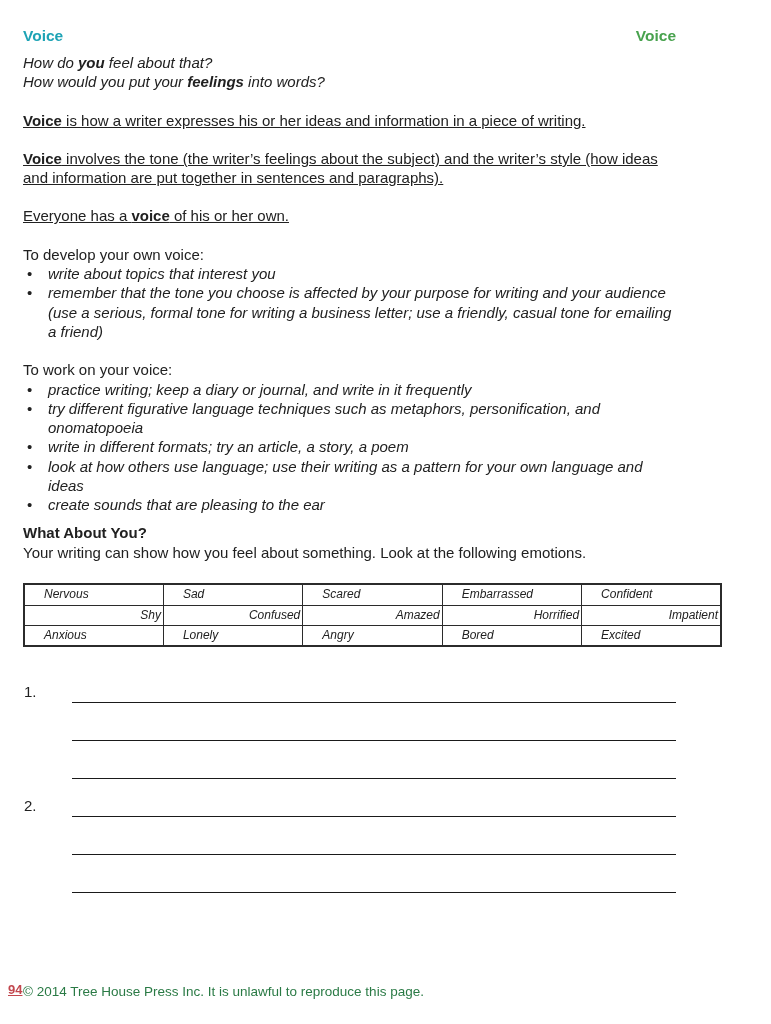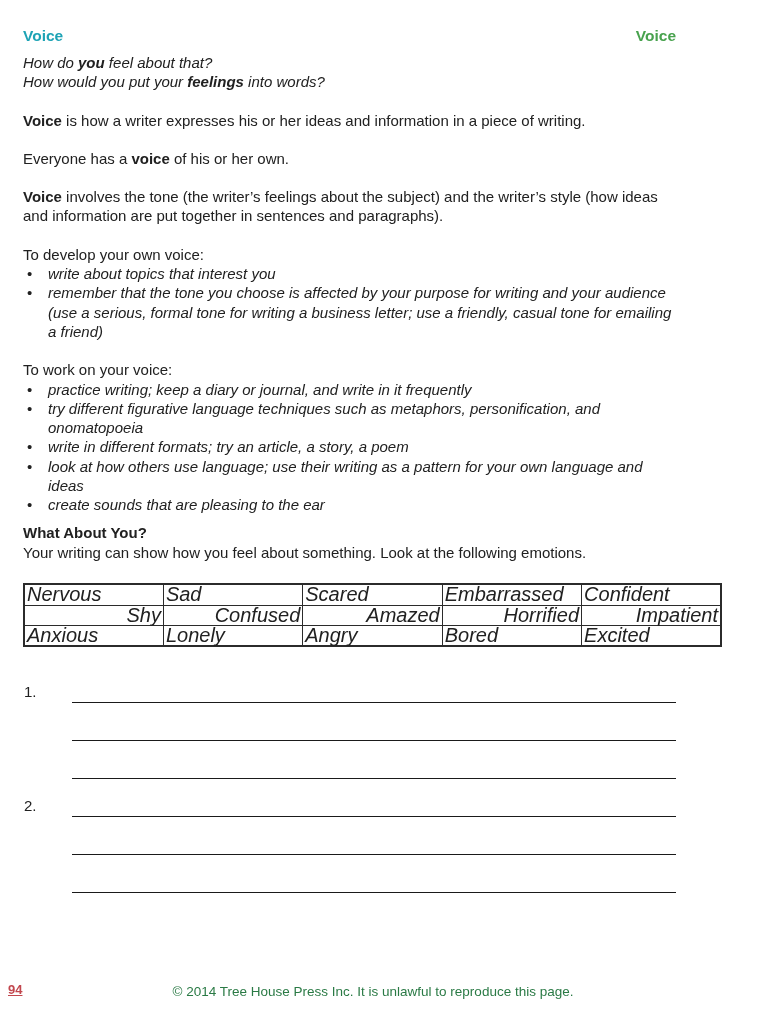--- a/index.html
+++ b/index.html
@@ -17,41 +17,41 @@
     overflow: hidden;
   }
   .header {
     display: flex;
     justify-content: space-between;
     font-weight: bold;
     font-size: 15.5px;
     line-height: 18px;
   }
   .questions { margin-top: 8px; font-style: italic; }
-  .para { margin-top: 19px; }
+  .para { margin-top: 19px; text-decoration: underline; }
   .listblock { margin-top: 19px; }
   ul.bullets { list-style: none; }
   ul.bullets li { display: flex; }
   .bullet-marker { width: 25px; flex: 0 0 25px; padding-left: 4px; }
   .li-text { flex: 1; font-style: italic; }
   .heading { margin-top: 8px; font-weight: bold; }
   .about-para { margin-top: 1px; }
   table.emotions {
     margin-top: 21px;
     width: 699px;
     border-collapse: collapse;
     border: 2px solid #2b2b2b;
     table-layout: fixed;
   }
   table.emotions td {
     border: 1.5px solid #2b2b2b;
     height: 20.5px;
     font-style: italic;
-    font-size: 20px;
-    padding: 0 2px;
+    font-size: 12px;
+    padding: 0 19px;
     vertical-align: middle;
     overflow: visible;
     white-space: nowrap;
   }
   tr.align-right td { text-align: right; padding-right: 2px; }
   .answers { margin-top: 18px; }
   .answer-row {
     display: grid;
     grid-template-columns: 49px 1fr;
     height: 38px;
@@ -72,21 +72,21 @@
     font-weight: bold;
     font-size: 13px;
     line-height: 20px;
     text-decoration: underline;
   }
   .footer-copyright {
     position: absolute;
     left: 23px;
     top: 984px;
     width: 700px;
-    text-align: center;
+    text-align: left;
     font-size: 13.5px;
     line-height: 16px;
   }
 </style>
 </head>
 <body>
 
 <div class="page">
 
   <div class="header">
@@ -94,23 +94,23 @@
     <span style="color: rgb(72, 162, 78);">Voice</span>
   </div>
 
   <div class="questions">
     <div><span>How do </span><b>you</b><span> feel about that?</span></div>
     <div><span>How would you put your </span><b>feelings</b><span> into words?</span></div>
   </div>
 
   <div class="para"><b>Voice</b><span> is how a writer expresses his or her ideas and information in a piece of writing.</span></div>
 
+  <div class="para"><b>Voice</b><span> involves the tone (the writer’s feelings about the subject) and the writer’s style (how ideas and information are put together in sentences and paragraphs).</span></div>
+
   <div class="para"><span>Everyone has a </span><b>voice</b><span> of his or her own.</span></div>
-
-  <div class="para"><b>Voice</b><span> involves the tone (the writer’s feelings about the subject) and the writer’s style (how ideas and information are put together in sentences and paragraphs).</span></div>
 
   <div class="listblock">
     <div>To develop your own voice:</div>
     <ul class="bullets">
       <li>
           <span class="bullet-marker">•</span>
           <span class="li-text">write about topics that interest you</span>
         </li>
       <li>
           <span class="bullet-marker">•</span>

